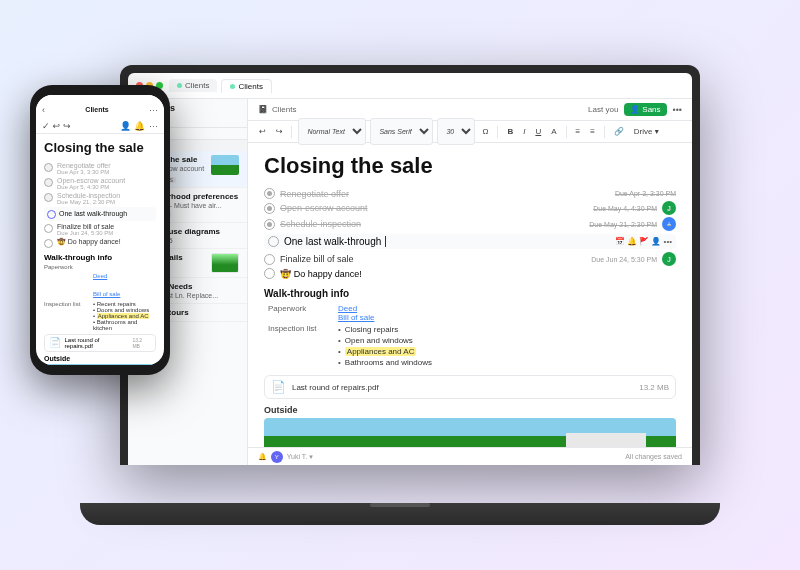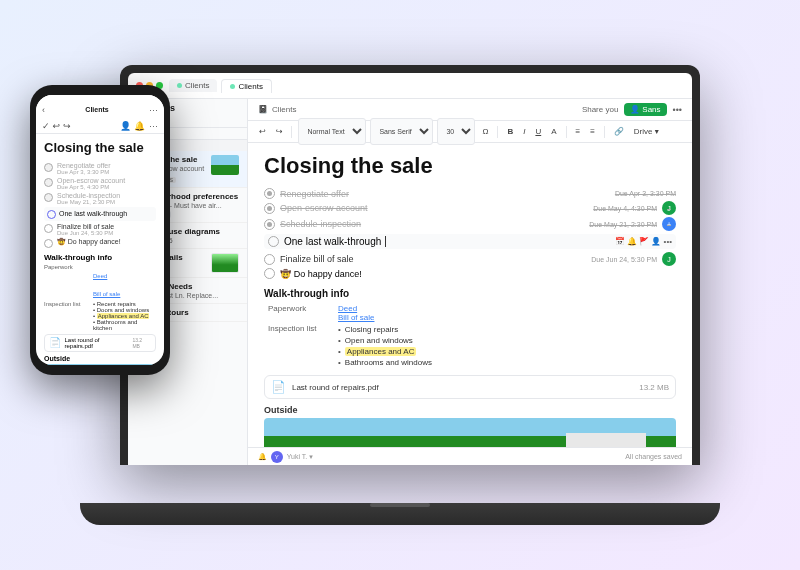--- a/index.html
+++ b/index.html
@@ -153,20 +153,21 @@
       border-radius: 2px;
     }
     .toolbar-separator { width: 1px; height: 12px; background: #e5e7eb; margin: 0 2px; }
     .toolbar-text-select {
       background: #f9fafb;
       border: 1px solid #e5e7eb;
       border-radius: 3px;
       padding: 8px 4px;
       font-size: 7px;
       color: #444;
+      font-style: italic;
     }
 
     
     .note-body {
       flex: 1;
       padding: 10px 16px;
       overflow: hidden;
     }
     .note-title {
       font-size: 22px;
@@ -670,21 +671,21 @@
           </div>
 
           <div class="main-area">
 
             <div class="notebook-header">
               <div class="nb-left">
                 <span>📓</span>
                 <span>Clients</span>
               </div>
               <div class="nb-right">
-                <span>Share you</span>
+                <span>Last you</span>
                 <button class="share-btn">
                   <span>👤</span>
                   <span>Sans</span>
                 </button>
                 <span style="font-size:9px; color:#666; cursor:pointer;">•••</span>
               </div>
             </div>
 
             <div class="toolbar">
               <span class="toolbar-btn">↩</span>

